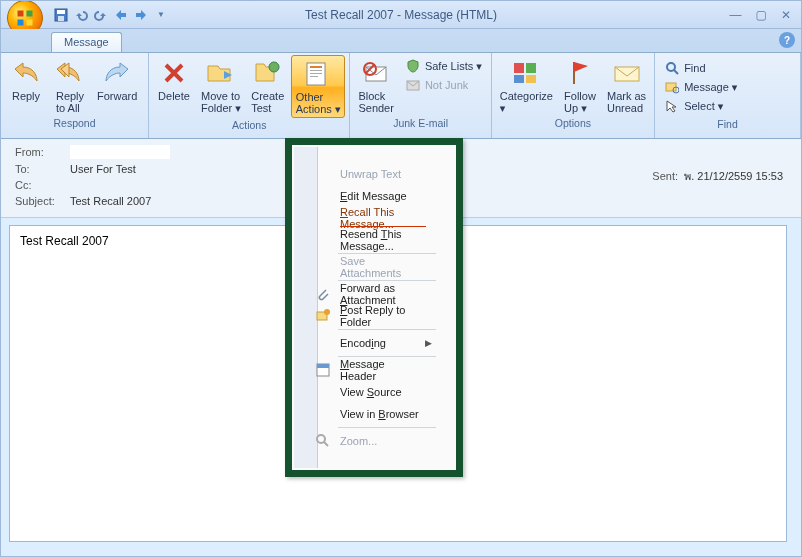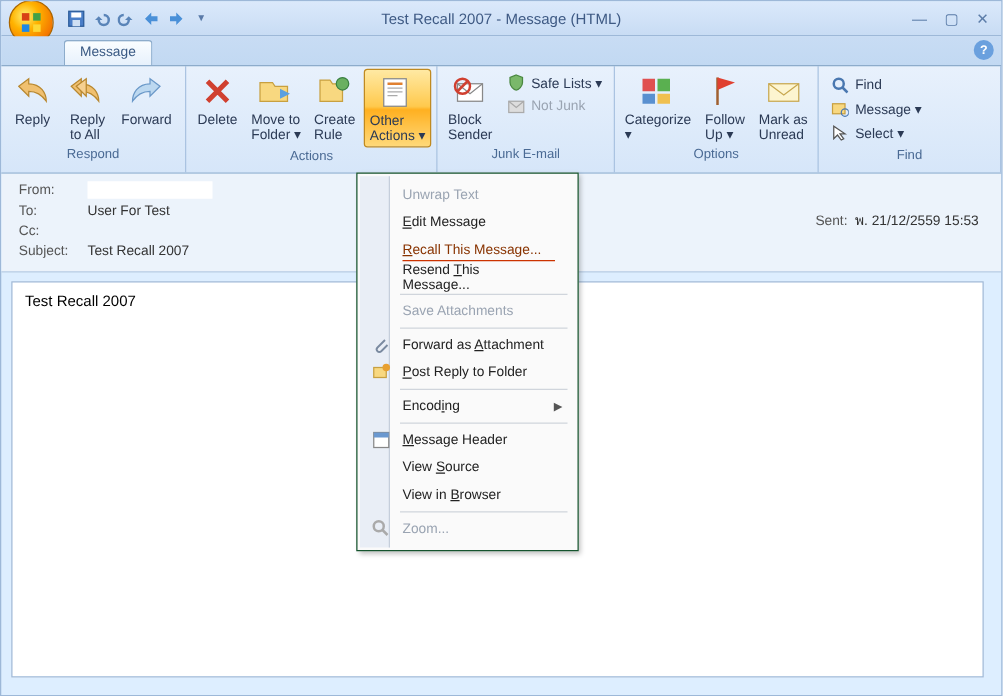--- a/index.html
+++ b/index.html
@@ -106,23 +106,23 @@
   .msg-body::-webkit-scrollbar-track { background:#e8eef8; border-left:1px solid #c7d7ea; }
   .msg-body::-webkit-scrollbar-thumb { background:linear-gradient(#d0e0f3,#b8cfe8); border:1px solid #8daccb; border-radius:2px;}
   .msg-body::-webkit-scrollbar-button { height:17px; background:#d5e3f4; border:1px solid #aac3e1;}
   
   .dropdown {
     position:absolute;
     left:284px;
     top:137px;
     width:178px;
     background:#fafafa;
-    border:1px solid #14532d;
+    border:7px solid #14532d;
     box-shadow:2px 2px 4px rgba(0,0,0,.25);
-    padding:6px;
+    padding:18px;
     z-index:10;
   }
   .dd-iconcol {
     position:absolute; left:2px; top:2px; bottom:2px; width:24px;
     background:#e9eef6; border-right:1px solid #c5cedb;
   }
   .dd-item {
     position:relative;
     display:flex; align-items:center;
     height:22px;
@@ -249,21 +249,21 @@
 Folder ▾</span>
       </div>
       <div class="bigbtn">
         <span class="ic">
             <svg width="28" height="24">
               <path d="M2 6 L2 20 L20 20 L20 6 L12 6 L10 3 L2 3 Z" fill="#f8d880" stroke="#c8a040"></path>
               <circle cx="20" cy="6" r="5" fill="#6ab060" stroke="#3a8040"></circle>
             </svg>
           </span>
         <span class="lbl" style="white-space:pre">Create
-Rule</span>
+Test</span>
       </div>
       <div class="bigbtn active">
         <span class="ic">
             <svg width="28" height="26">
               <rect x="3" y="2" width="18" height="22" fill="#fff" stroke="#888"></rect>
               <rect x="6" y="5" width="12" height="2" fill="#e08030"></rect>
               <rect x="6" y="9" width="12" height="1" fill="#aaa"></rect>
               <rect x="6" y="12" width="12" height="1" fill="#aaa"></rect>
               <rect x="6" y="15" width="8" height="1" fill="#aaa"></rect>
             </svg>

